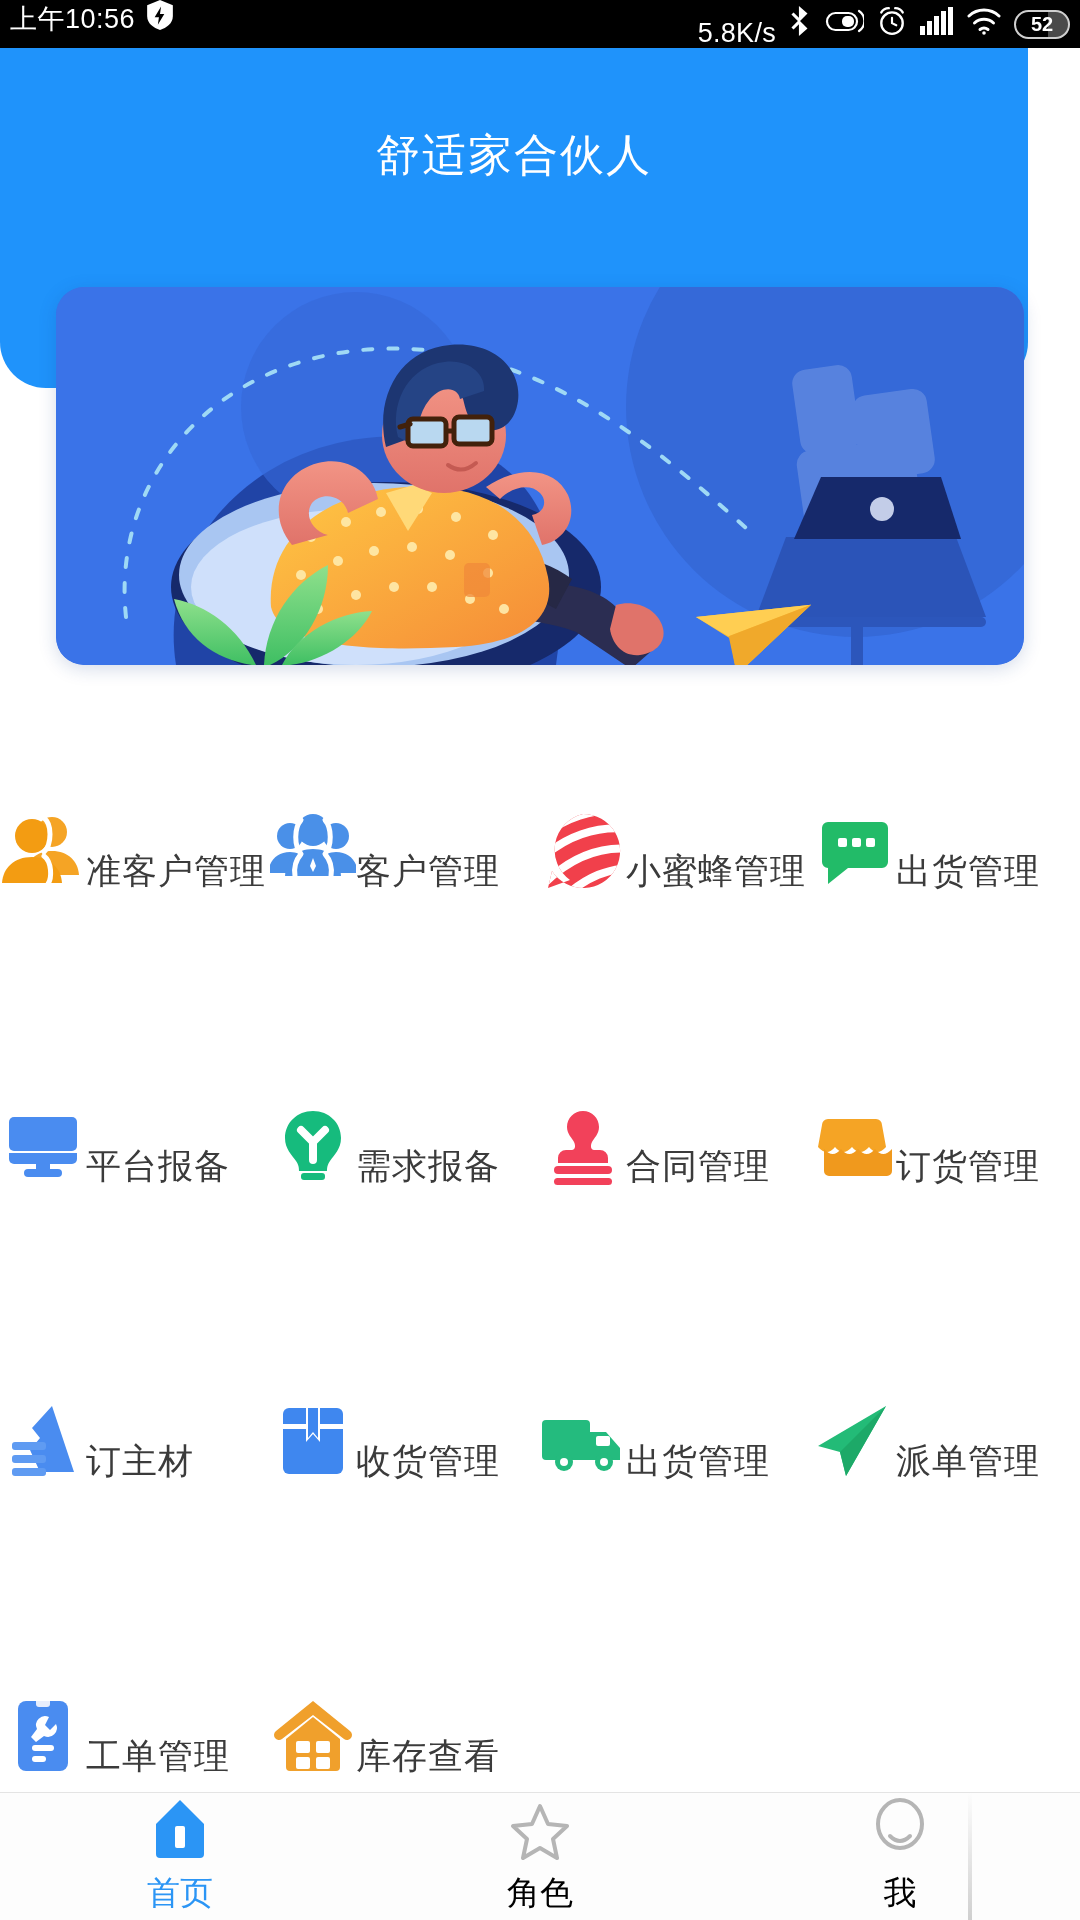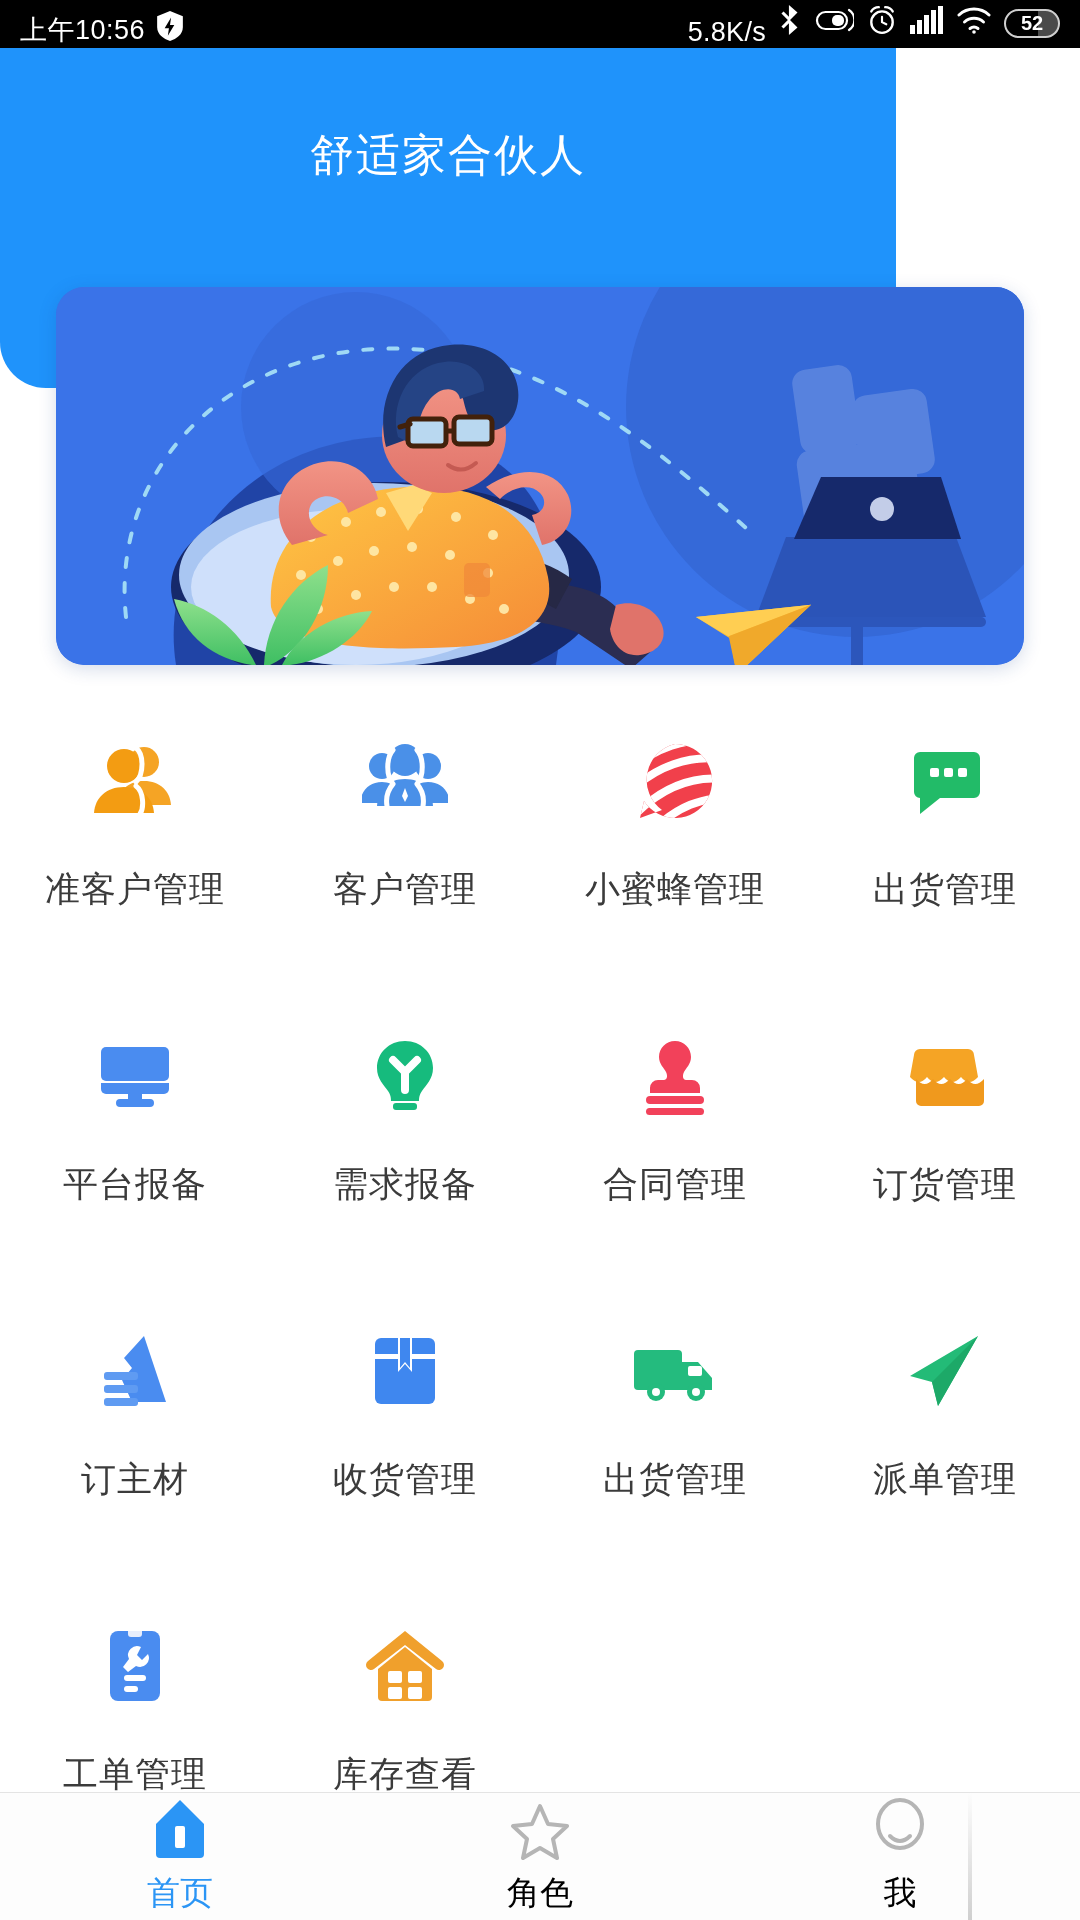--- a/index.html
+++ b/index.html
@@ -8,40 +8,40 @@
     font-family:"Liberation Sans","DejaVu Sans",sans-serif;
     background:#ffffff;
     overflow:hidden;
     position:relative;
   }
 
   
   .statusbar{
     height:48px; width:100%;
     background:#000; color:#fff;
-    display:flex; align-items:flex-end;
-    padding:0 20px;
+    display:flex; align-items:flex-start;
+    padding:0 10px;
     font-size:27px;
     position:relative; z-index:50;
   }
   .sb-left{display:flex;align-items:center;gap:12px;}
   .sb-right{margin-left:auto;display:flex;align-items:center;gap:13px;}
   .sb-time{font-size:27px;letter-spacing:.5px;}
   .ico{display:inline-block;vertical-align:middle;}
   .sb-net{font-size:27px;letter-spacing:.3px;margin-top:18px;}
   .batt{
     width:56px;height:29px;border:2px solid #cfcfcf;border-radius:15px;
     position:relative;display:flex;align-items:center;justify-content:center;
     font-size:20px;font-weight:bold;color:#fff;
     background:linear-gradient(to right,#000 0%,#000 62%,#4a4a4a 62%,#4a4a4a 100%);
   }
 
   
   .header{
-    position:absolute; top:48px; left:0; width:896px; height:340px;
+    position:absolute; top:48px; left:0; width:1028px; height:340px;
     background:#1f93fb;
     border-bottom-left-radius:46px;
     border-bottom-right-radius:46px;
     z-index:1;
   }
   .header-title{
     position:absolute; top:78px; left:0; width:100%;
     text-align:center; color:#fff; font-size:44px; letter-spacing:2px;
   }
 
@@ -57,21 +57,21 @@
   .bnr-svg{display:block;width:100%;height:100%;}
 
   
   .grid{
     position:absolute; top:710px; left:0; width:1080px;
     display:flex; flex-wrap:wrap;
     z-index:4;
   }
   .cell{
     width:25%; height:295px;
-    display:flex; flex-direction:column;
+    display:flex; flex-direction:row;
     align-items:center; justify-content:flex-start;
     padding-top:28px;
   }
   .cell-icon{
     width:86px;height:86px;
     display:flex;align-items:center;justify-content:center;
     margin-bottom:42px;
   }
   .cell-icon svg{display:block;}
   .cell-label{

